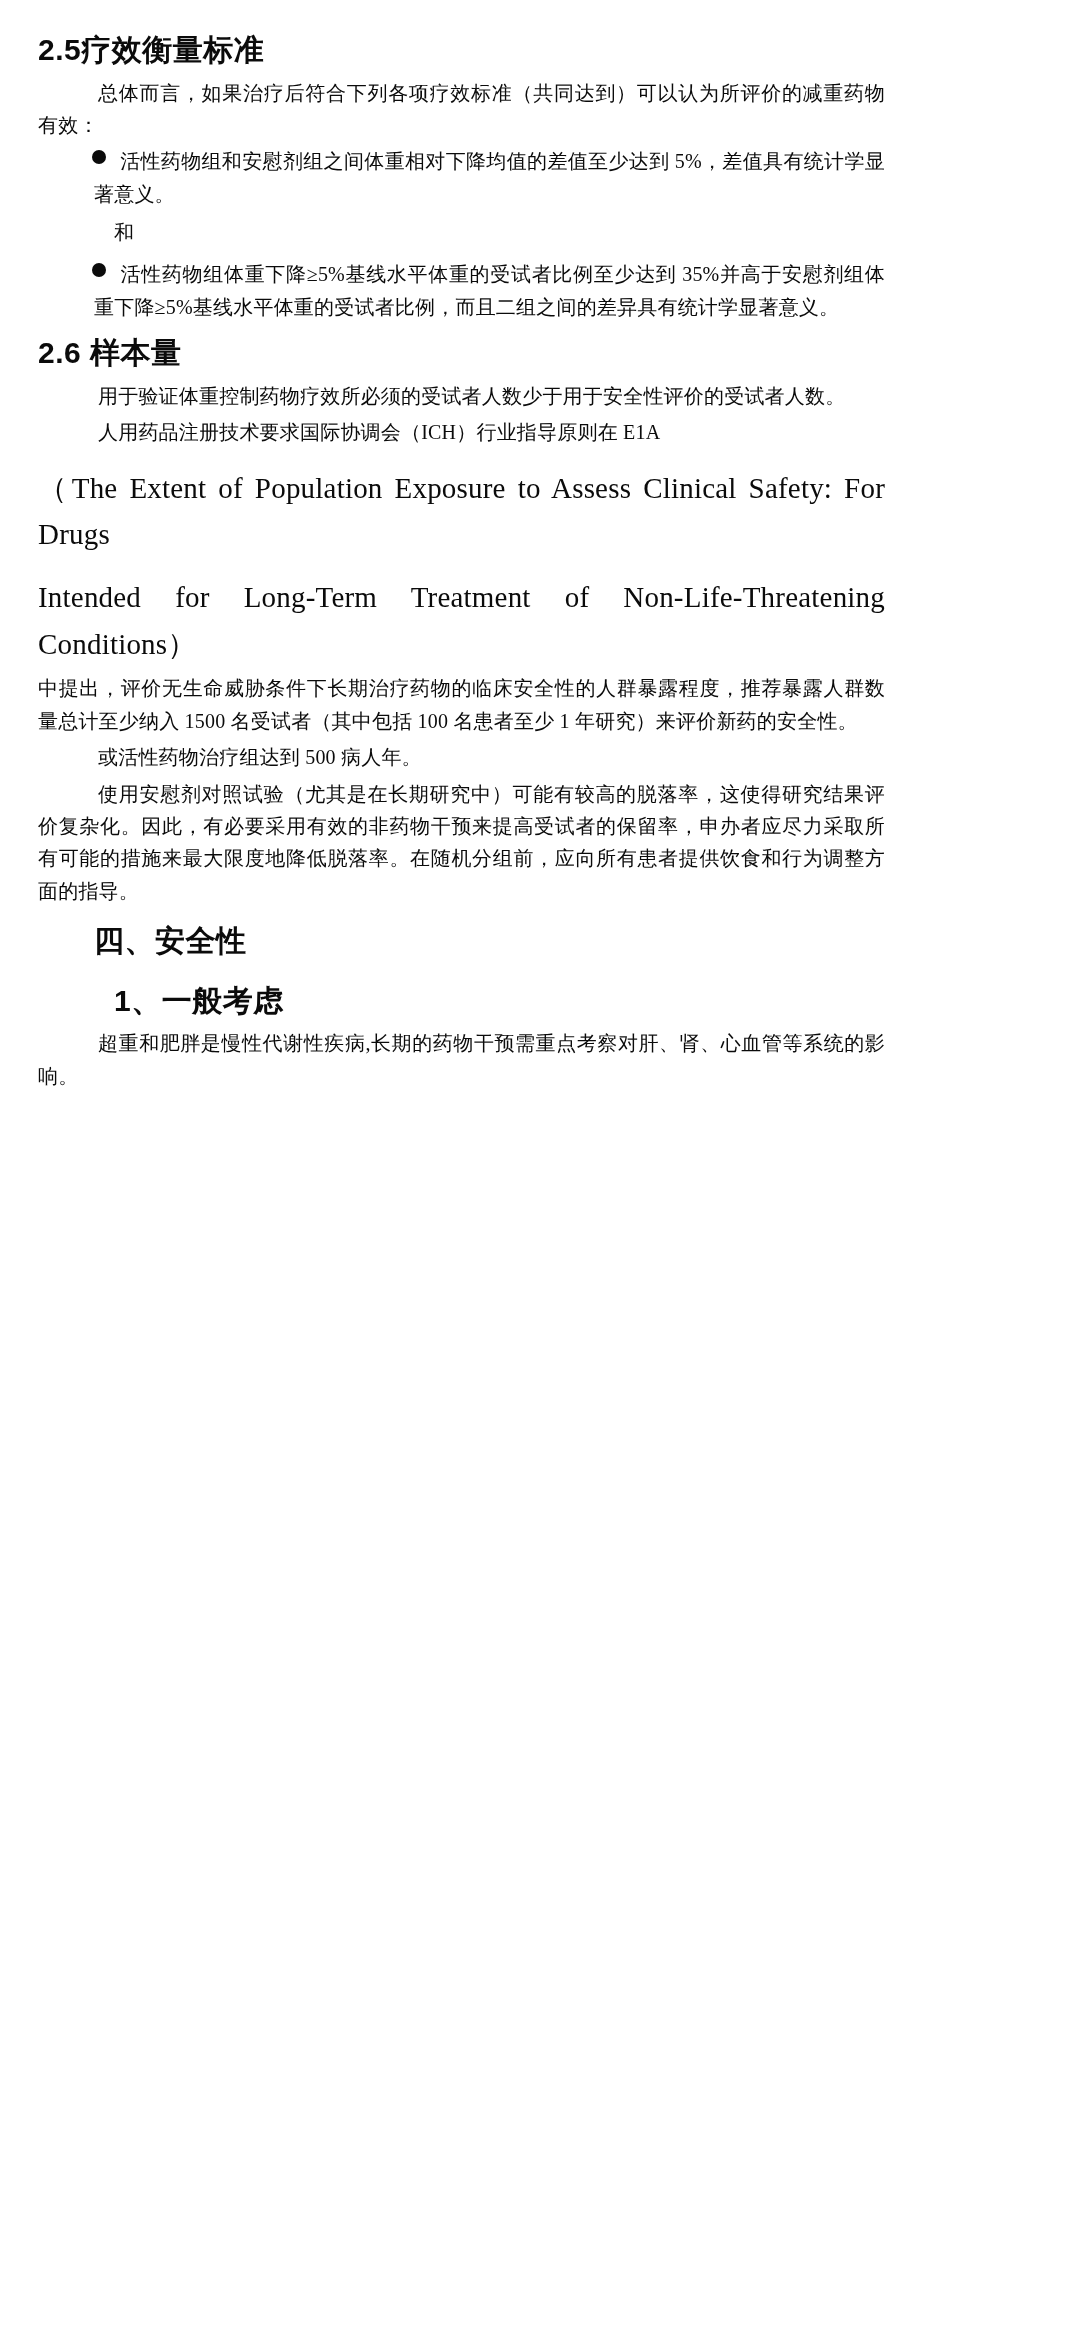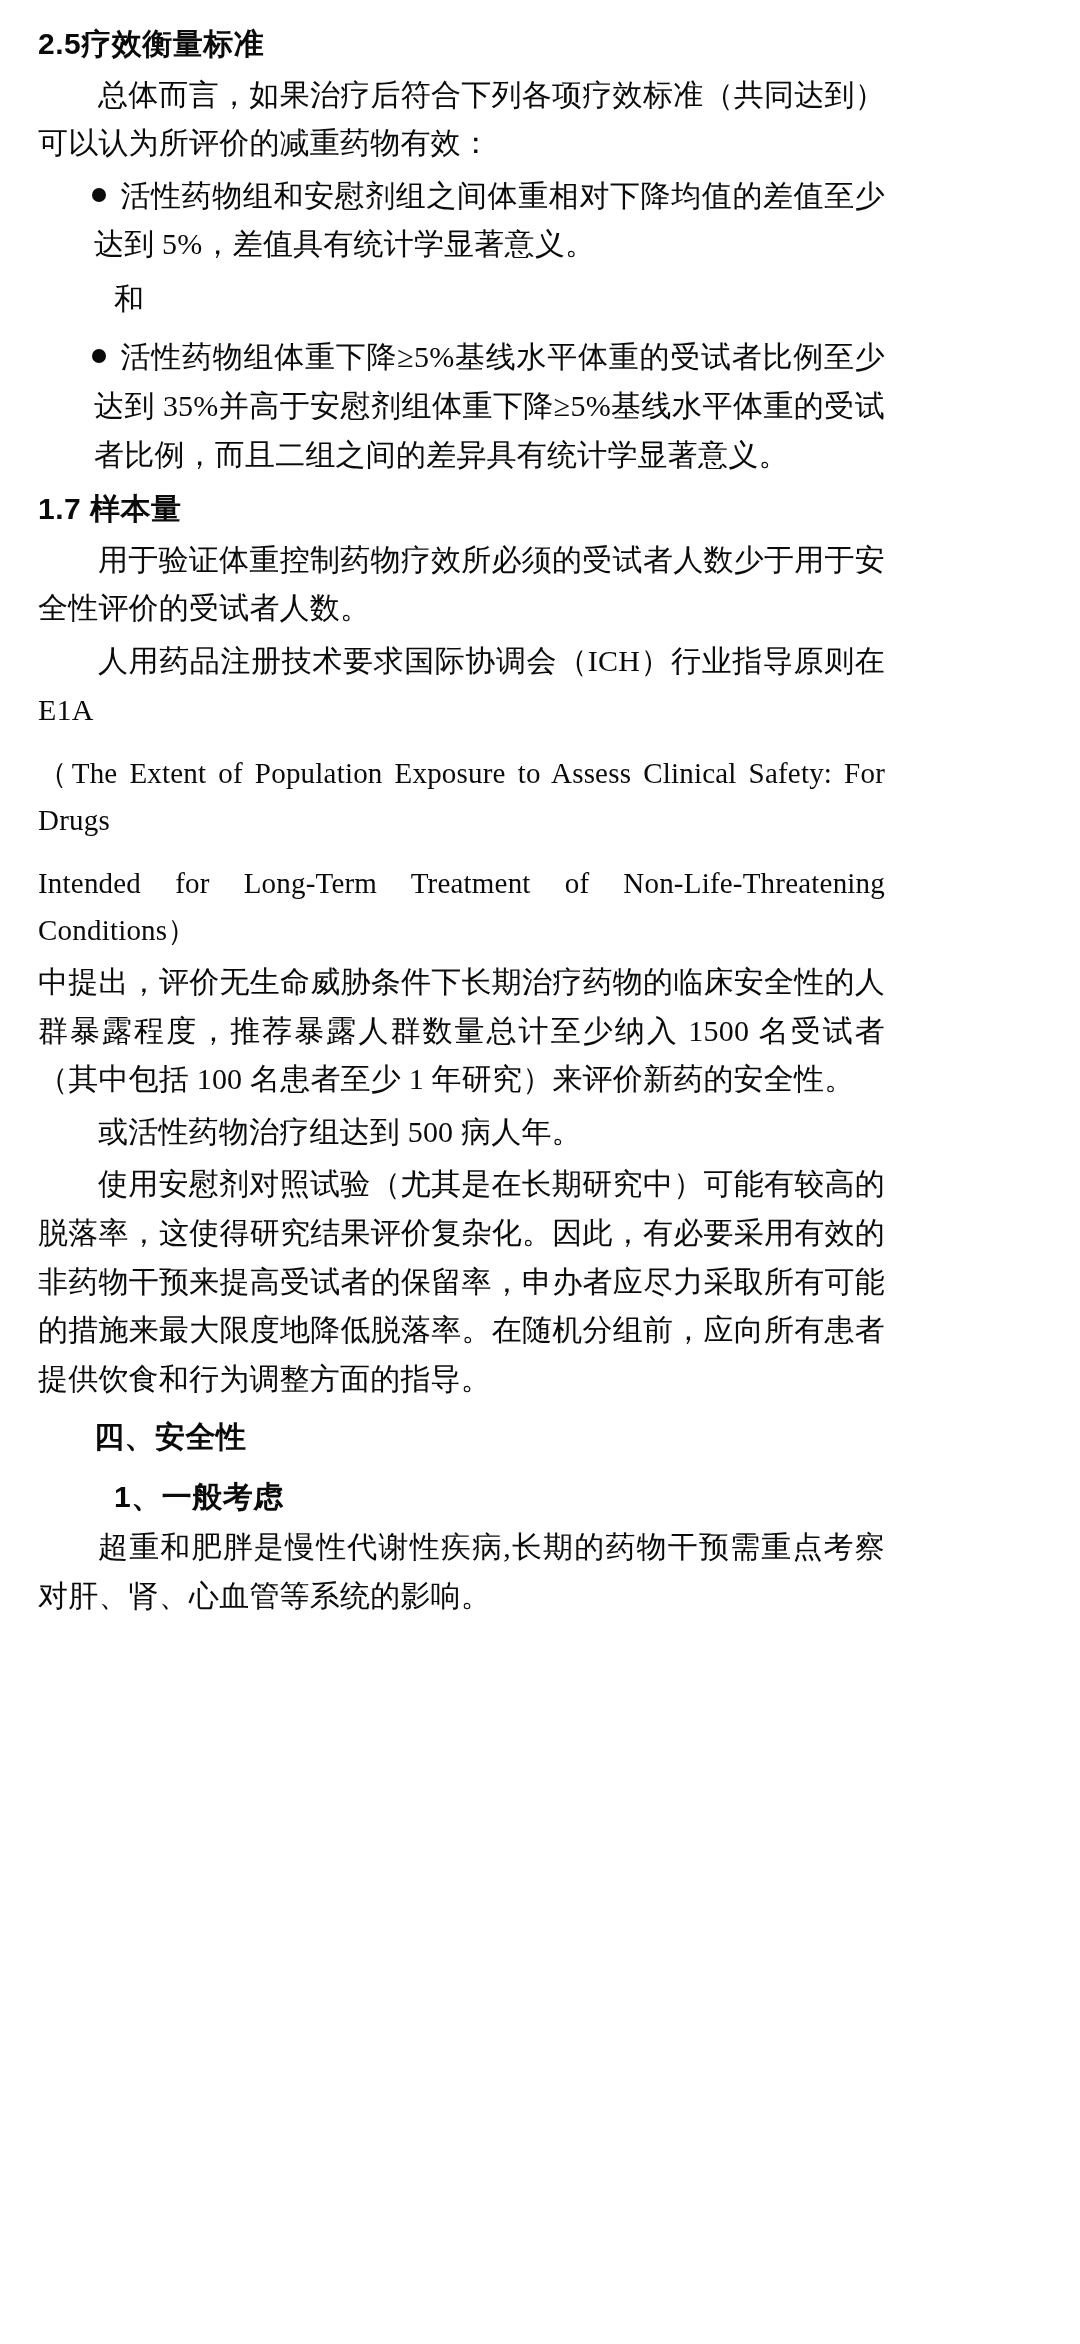--- a/index.html
+++ b/index.html
@@ -10,21 +10,21 @@
   body {
     width: 1080px;
     min-height: 2344px;
     font-family: "Liberation Serif", "DejaVu Serif", serif;
     color: #0b0b0b;
   }
   .page {
     width: 925px;
     min-height: 2344px;
     box-sizing: border-box;
-    padding: 14px 40px 20px 38px;
+    padding: 20px 40px 20px 38px;
   }
   .h2 {
     font-family: "Liberation Sans", "DejaVu Sans", sans-serif;
     font-weight: bold;
     font-size: 30px;
     line-height: 1.35;
     margin: 10px 0 6px 0;
     letter-spacing: 0.5px;
   }
   .h3 {
@@ -34,21 +34,21 @@
     line-height: 1.35;
     margin: 14px 0 6px 0;
     text-indent: 56px;
     letter-spacing: 0.5px;
   }
   .h3.sub {
     text-indent: 76px;
     margin-top: 19px;
   }
   p {
-    font-size: 30px;
+    font-size: 20px;
     line-height: 1.62;
     margin: 0 0 4px 0;
     text-align: justify;
     letter-spacing: 0.2px;
   }
   p.indent {
     text-indent: 60px;
   }
   p.bullet {
     padding-left: 56px;
@@ -86,21 +86,21 @@
   <h2 class="h2">2.5疗效衡量标准</h2>
 
   <p class="indent">总体而言，如果治疗后符合下列各项疗效标准（共同达到）可以认为所评价的减重药物有效：</p>
 
   <p class="bullet"><span class="dot"></span><span>活性药物组和安慰剂组之间体重相对下降均值的差值至少达到 5%，差值具有统计学显著意义。</span></p>
 
   <p class="he">和</p>
 
   <p class="bullet"><span class="dot"></span><span>活性药物组体重下降≥5%基线水平体重的受试者比例至少达到 35%并高于安慰剂组体重下降≥5%基线水平体重的受试者比例，而且二组之间的差异具有统计学显著意义。</span></p>
 
-  <h2 class="h2">1.7  样本量</h2>
+  <h2 class="h2">2.6  样本量</h2>
 
   <p class="indent">用于验证体重控制药物疗效所必须的受试者人数少于用于安全性评价的受试者人数。</p>
 
   <p class="indent">人用药品注册技术要求国际协调会（ICH）行业指导原则在 E1A</p>
 
   <p class="block-latin latin">（The Extent of Population Exposure to Assess Clinical Safety: For Drugs</p>
 
   <p class="block-latin latin">Intended for Long-Term Treatment of Non-Life-Threatening Conditions）</p>
 
   <p>中提出，评价无生命威胁条件下长期治疗药物的临床安全性的人群暴露程度，推荐暴露人群数量总计至少纳入 1500 名受试者（其中包括 100 名患者至少 1 年研究）来评价新药的安全性。</p>

